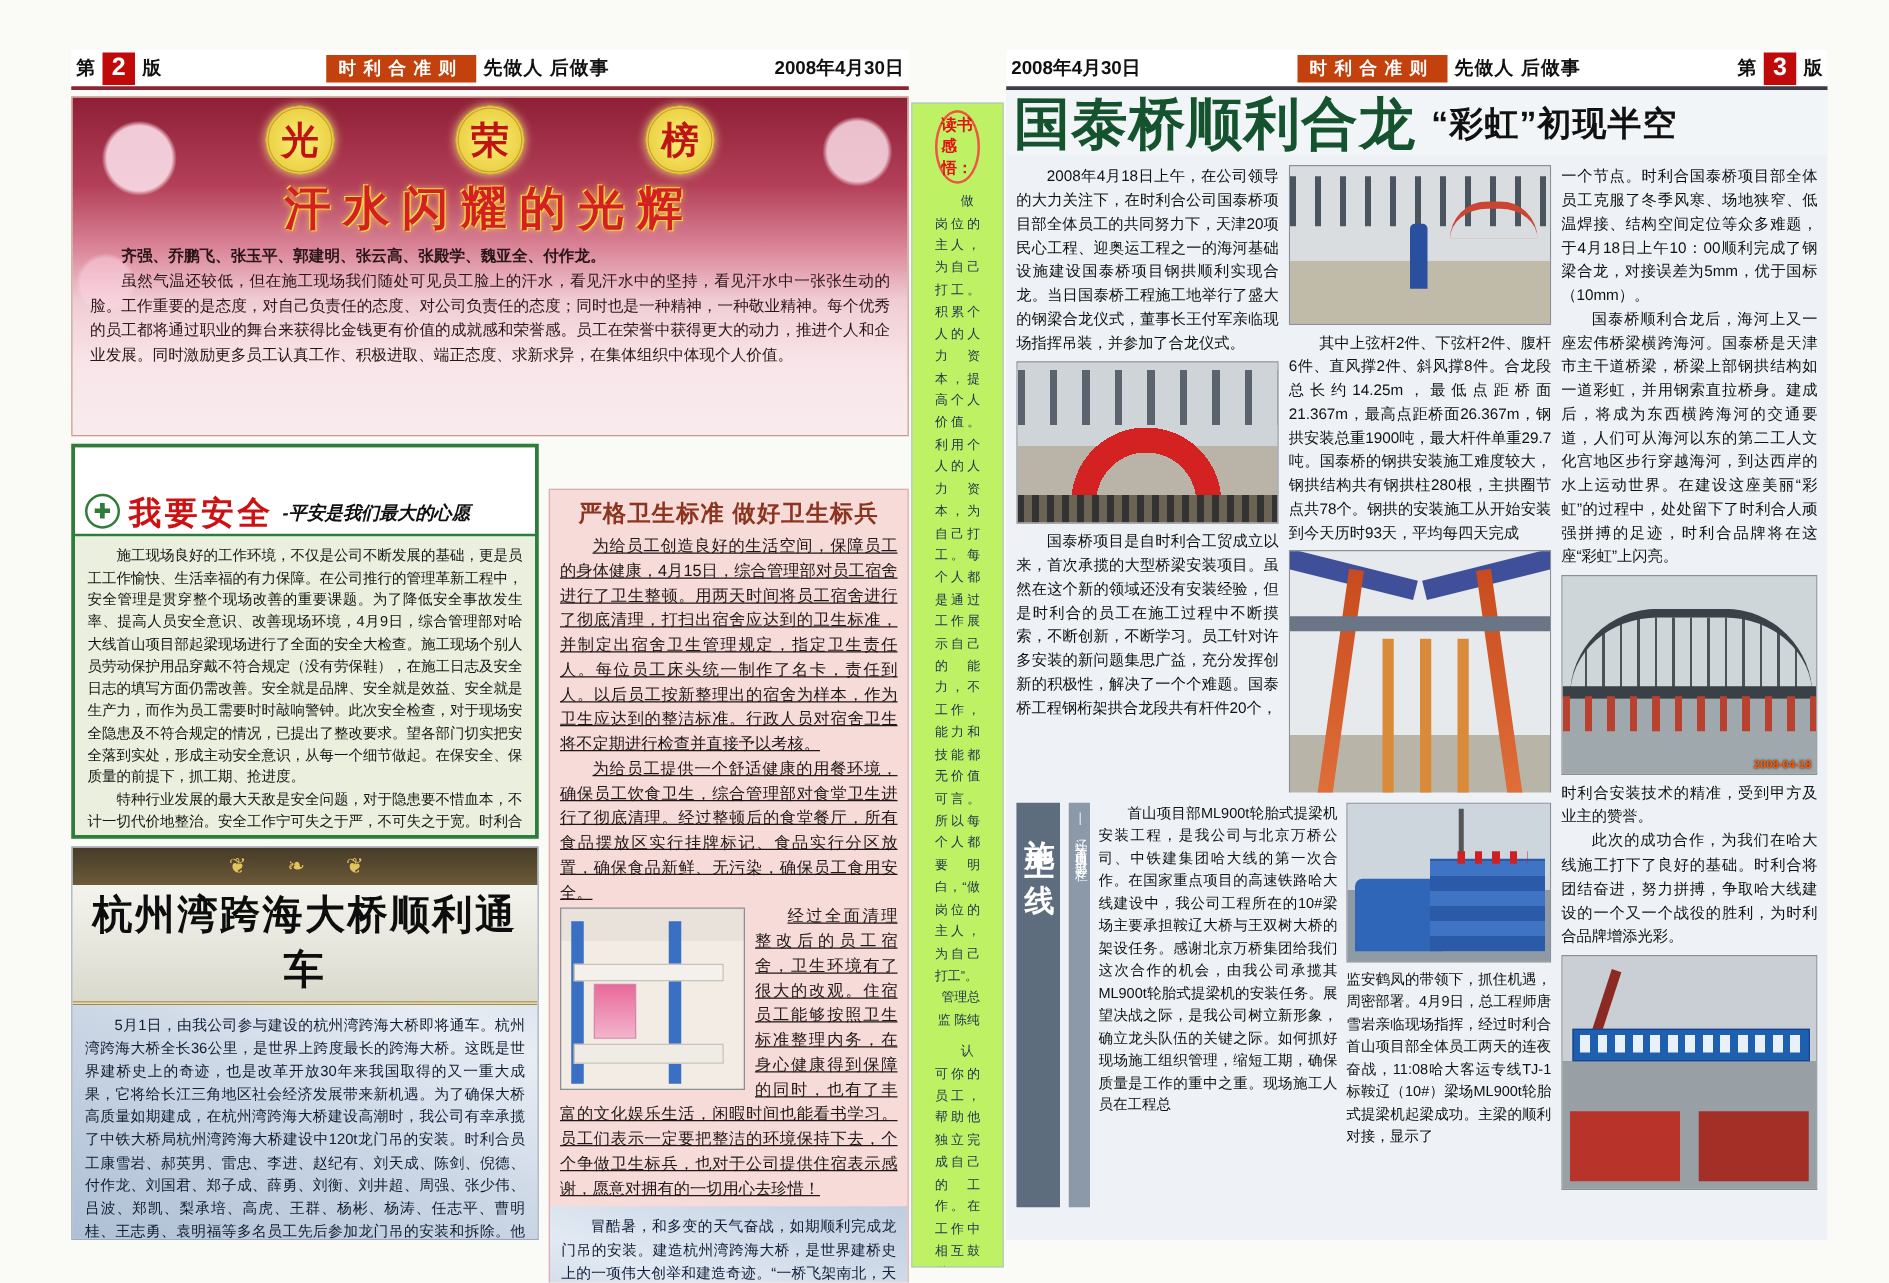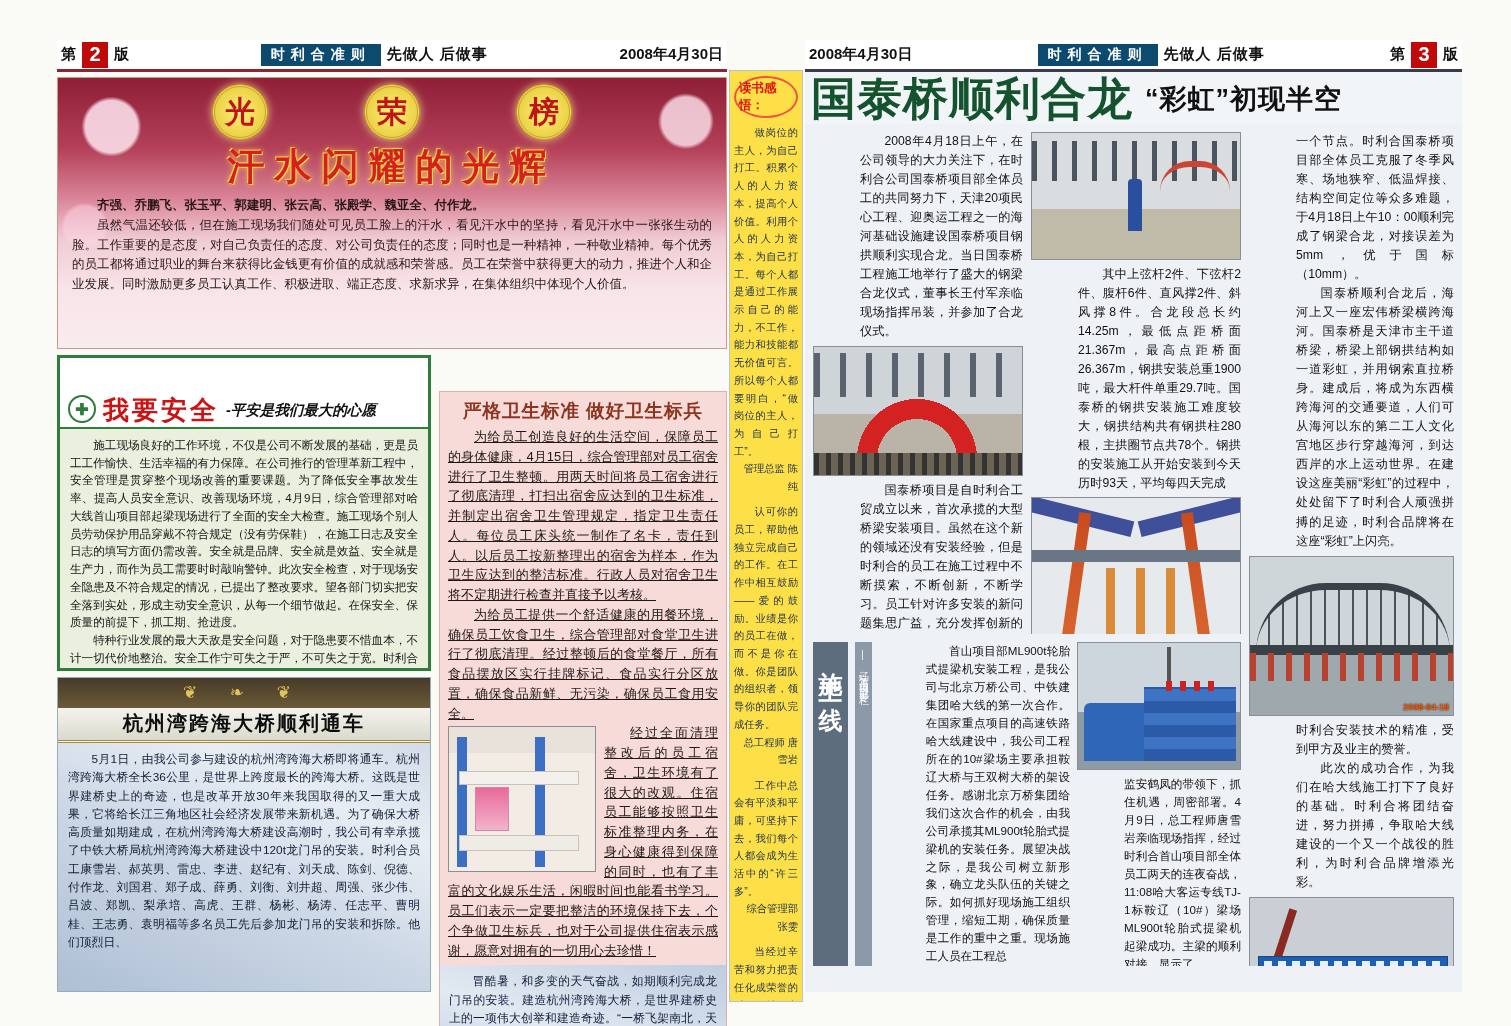--- a/index.html
+++ b/index.html
@@ -10,21 +10,21 @@
   .page { position:absolute; top:40px; height:952px; }
   .page-left  { left:57px;  width:670px; }
   .page-right { left:805px; width:657px; background:#eef2f6; }
 
   
   .phead { height:32px; display:flex; align-items:center; justify-content:space-between; padding:0 4px; font-weight:bold; font-size:15px; color:#111; background:#fff; }
   .phead-left  { border-bottom:3px solid #8b2433; }
   .phead-right { border-bottom:3px solid #3c3c48; }
   .ph-group { display:flex; align-items:center; gap:6px; }
   .pagenum-box { display:inline-flex; align-items:center; justify-content:center; width:26px; height:26px; background:#c00a0a; color:#fff; font-size:20px; font-weight:900; }
-  .masthead-badge { background:#0c4a6e; color:#fff; padding:2px 10px; letter-spacing:6px; font-size:14px; font-weight:bold; }
+  .masthead-badge { background:#c2410c; color:#fff; padding:2px 10px; letter-spacing:6px; font-size:14px; font-weight:bold; }
   .motto { font-size:15px; font-weight:900; letter-spacing:1px; }
 
   
   .honor { margin-top:5px; height:272px; overflow:hidden; border:1px solid #c98; padding:6px 14px 4px;
     background:
       radial-gradient(circle at 8% 18%, rgba(255,230,240,.85) 0 26px, transparent 30px),
       radial-gradient(circle at 94% 16%, rgba(255,230,240,.8) 0 24px, transparent 28px),
       radial-gradient(circle at 4% 55%, rgba(255,215,230,.5) 0 20px, transparent 24px),
       linear-gradient(180deg,#8e1f36 0%,#b34058 26%,#d98296 44%,#f0ccd4 60%,#f8e4e8 78%,#f9ecee 100%); }
   .medals { display:flex; justify-content:center; gap:96px; }
@@ -44,55 +44,55 @@
   .safety-bar { background:#fff; display:flex; align-items:flex-end; gap:7px; padding:3px 8px 4px; border-bottom:2px solid #2f7d3a; }
   .safety-icon { width:28px; height:28px; border-radius:50%; border:2px solid #2f7d3a; display:flex; align-items:center; justify-content:center; color:#2f7d3a; font-size:16px; font-weight:900; background:#fff; }
   .safety-title { color:#cc1212; font-size:26px; font-weight:900; letter-spacing:3px; line-height:1; }
   .safety-sub { font-size:14.5px; font-weight:900; font-style:italic; color:#101010; padding-bottom:3px;margin-top:40px; }
   .safety-body { padding:7px 10px; font-size:11.6px; line-height:1.53; color:#151515; text-align:justify; }
   .safety-body p { text-indent:2em; }
 
   
   .hangzhou { height:315px; overflow:hidden; background:linear-gradient(205deg,#c4d0e0 0%,#e8edf4 35%,#cdd8e6 60%,#aebfd4 100%); border:1px solid #9ab; }
   .flourish { height:30px; background:linear-gradient(180deg,#463b28,#6b5a38); color:#e4c35c; text-align:center; font-size:17px; letter-spacing:14px; line-height:30px; overflow:hidden; }
-  .hz-title { text-align:center; font-size:20px; font-weight:900; letter-spacing:2px; color:#0d0d0d; background:linear-gradient(180deg,#f4f4ee,#d9d9cd); border-bottom:3px double #a8883a; padding:2px 0 3px; }
+  .hz-title { text-align:center; font-size:32px; font-weight:900; letter-spacing:2px; color:#0d0d0d; background:linear-gradient(180deg,#f4f4ee,#d9d9cd); border-bottom:3px double #a8883a; padding:2px 0 3px; }
   .hz-body { padding:7px 10px; font-size:11.8px; line-height:1.55; color:#101d33; text-align:justify; }
   .hz-body p { text-indent:2em; }
 
   
   .hygiene { background:#f6dbd9; border:1px solid #ddb0ae; height:637px; overflow:hidden; padding:6px 8px;margin-top:36px; }
   .hy-title { text-align:center; color:#8c341f; font-weight:900; font-size:18.5px; letter-spacing:1px; margin-bottom:4px; }
   .hy-body { font-size:13px; line-height:1.52; color:#201818; text-align:justify;text-decoration:underline; }
   .hy-body p { text-indent:2em; }
   .bunk-photo { float:left; width:148px; height:146px; margin:3px 8px 2px 0; border:1px solid #b99; position:relative; overflow:hidden;
     background:linear-gradient(180deg,#e8e2da 0 18%,#f2ece4 18% 100%); }
   .bunk-photo .rail { position:absolute; left:8px; top:10px; width:10px; height:130px; background:#3a6fc4; }
   .bunk-photo .rail2 { position:absolute; left:86px; top:10px; width:10px; height:130px; background:#3a6fc4; }
   .bunk-photo .mat1 { position:absolute; left:10px; top:44px; width:120px; height:14px; background:#f4f1ec; border:1px solid #c9c2b8; }
   .bunk-photo .mat2 { position:absolute; left:10px; top:108px; width:120px; height:16px; background:#efece6; border:1px solid #c9c2b8; }
   .bunk-photo .poster { position:absolute; left:26px; top:60px; width:34px; height:44px; background:linear-gradient(180deg,#e86a9a,#f3b4cc); border:1px solid #dササ; border:1px solid #d587a8; }
   .hy-bottom { margin:5px -8px -6px; padding:7px 9px 8px; background:linear-gradient(200deg,#bfcde0,#e2e9f2 45%,#a9bcd4); font-size:11.8px; line-height:1.55; color:#0f1e38; text-align:justify; }
   .hy-bottom p { text-indent:2em; }
 
   
-  .reading { position:absolute; left:729px; top:70px; width:74px; height:932px; background:#fde047; border:1px solid #b5c4d1; padding:5px 4px; overflow:hidden; }
+  .reading { position:absolute; left:729px; top:82px; width:74px; height:932px; background:#bef264; border:1px solid #b5c4d1; padding:5px 18px; overflow:hidden; }
   .reading-title { display:inline-block; color:#e31212; font-weight:900; font-size:12.5px; border:2px solid #e54; border-radius:50%; padding:2px 3px; margin-bottom:6px; font-family:"DejaVu Serif",serif; }
   .reading p.rt { font-size:10.3px; line-height:1.72; color:#22344e; text-align:justify; text-indent:2em; }
   .reading p.ra { font-size:10.3px; line-height:1.7; color:#22344e; text-align:right; margin-bottom:8px; }
 
   
   .headline-row { display:flex; align-items:flex-end; gap:12px; padding:4px 6px 2px; background:#f2f5f8; }
   .headline { font-size:45px; font-weight:900; letter-spacing:1px; color:#14532d; line-height:1.02; }
   .subheadline { font-size:27px; font-weight:900; color:#111; padding-bottom:5px; letter-spacing:1px; }
   .p3-content { display:flex; gap:8px; padding:8px; height:850px; }
   .p3-left { width:428px; display:flex; flex-direction:column; }
   .p3-top { display:flex; gap:8px; height:502px; }
   .p3c { width:210px; overflow:hidden; display:flex; flex-direction:column; }
-  .p3 p { font-size:12.2px; line-height:1.56; color:#111; text-align:justify; text-indent:2em;margin-left:47px; }
-  .p3col3 { width:213px; overflow:hidden; display:flex; flex-direction:column;justify-content:space-between; }
+  .p3 p { font-size:12.2px; line-height:1.56; color:#111; text-align:justify; text-indent:2em; }
+  .p3col3 { width:213px; overflow:hidden; display:flex; flex-direction:column; }
 
   .photo { position:relative; border:1px solid #8a8f96; overflow:hidden; flex:none; }
   .stamp { position:absolute; right:4px; bottom:3px; color:#ff5a00; font-size:9px; font-weight:bold; text-shadow:0 0 2px #000; }
 
   .ph-ceremony { height:130px; margin:5px 0;
     background:linear-gradient(180deg,#cfd4d8 0 52%,#b9b3a8 52% 100%); }
   .ph-ceremony .steel { position:absolute; left:0; top:6px; width:100%; height:44px; background:repeating-linear-gradient(90deg,#5a636e 0 6px,transparent 6px 26px); }
   .ph-ceremony .arch { position:absolute; left:18px; top:52px; width:170px; height:60px; border-radius:85px 85px 0 0; background:radial-gradient(circle at 50% 100%, transparent 0 40px, #d42222 40px 60px, transparent 60px); }
   .ph-ceremony .crowd { position:absolute; left:0; bottom:0; width:100%; height:22px; background:repeating-linear-gradient(90deg,#333 0 5px,#6b6455 5px 12px); }
 

